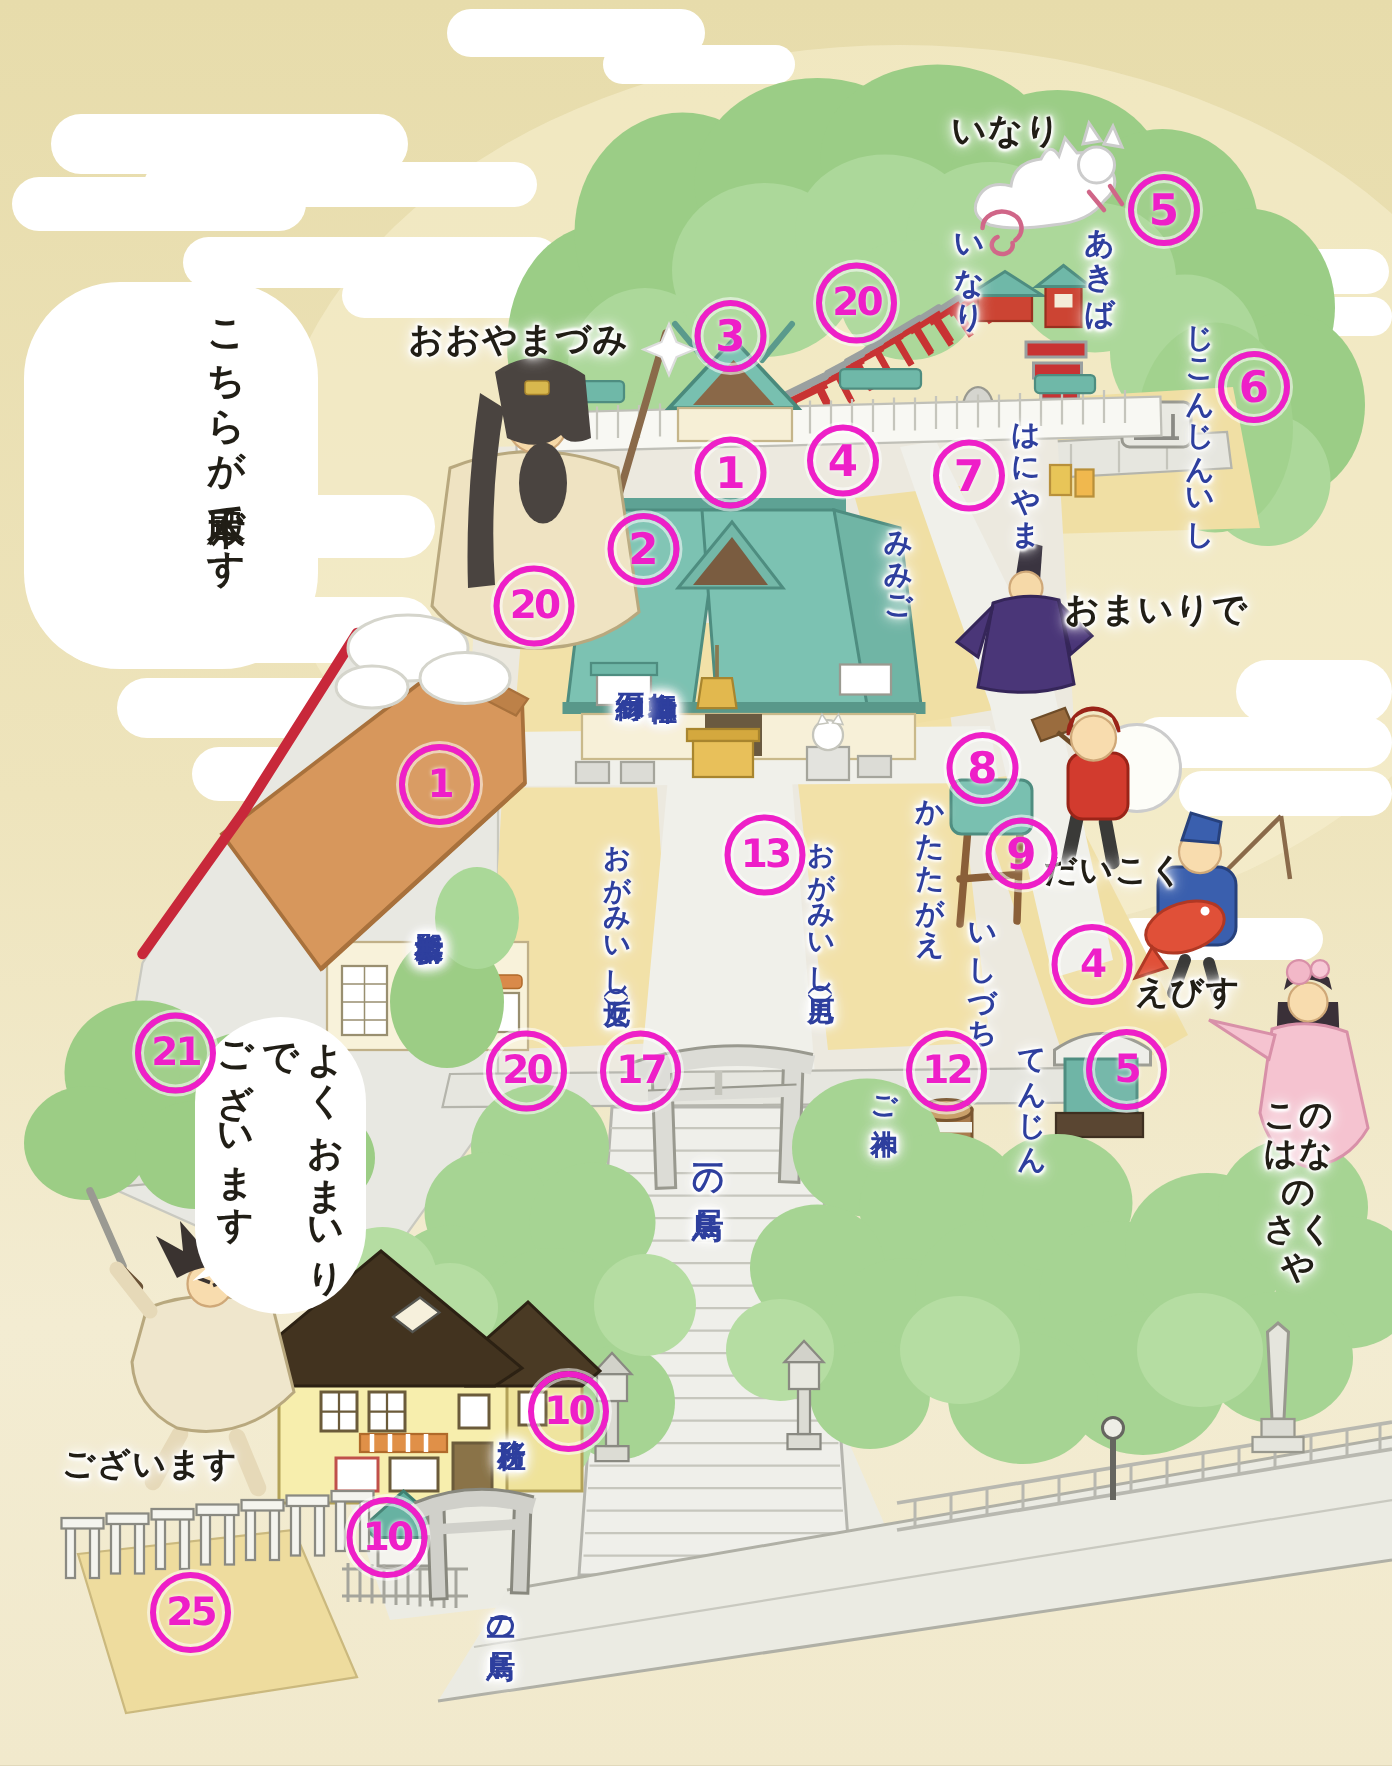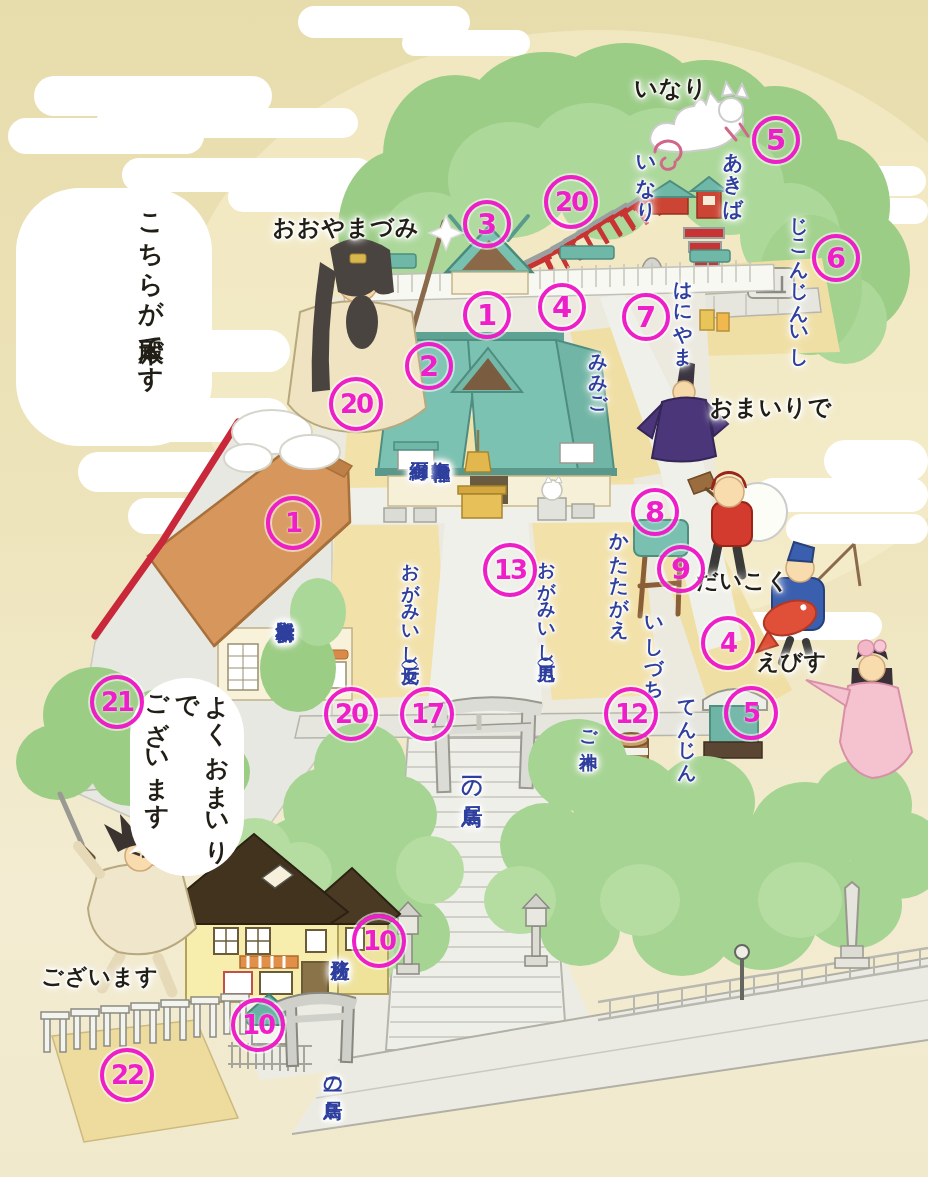--- a/index.html
+++ b/index.html
@@ -493,20 +493,22 @@
       <div class="label h black" style="--x: 743px; --y: 581px; --size: 22px;">だいこく</div>
       <div class="label h black" style="--x: 792px; --y: 662px; --size: 22px;">えびす</div>
       <div class="label v blue" style="--x: 588px; --y: 728px; --size: 18px;">ご神木</div>
       <div class="label v blue" style="--x: 410px; --y: 602px; --size: 18px;">おがみいし（女厄）</div>
       <div class="label v blue" style="--x: 546px; --y: 600px; --size: 18px;">おがみいし（男厄）</div>
       <div class="label v blue" style="--x: 285px; --y: 607px; --size: 19px;">祈禱参集殿</div>
       <div class="label v blue" style="--x: 472px; --y: 778px; --size: 21px;">一の鳥居</div>
       <div class="label v blue" style="--x: 340px; --y: 945px; --size: 19px;">社務所</div>
       <div class="label v blue" style="--x: 333px; --y: 1075px; --size: 19px;">二の鳥居</div>
       <div class="label h black" style="--x: 100px; --y: 977px; --size: 22px;">ございます</div>
+      <div class="label h black" style="--x: 866px; --y: 795px; --size: 22px;">このはなの
+さくや</div>
     </div>
 
   <div class="layer">
 
   <div class="marker" style="--x: 487px; --y: 315px;">1</div>
       <div class="marker" style="--x: 429px; --y: 366px;">2</div>
       <div class="marker" style="--x: 487px; --y: 224px;">3</div>
       <div class="marker" style="--x: 562px; --y: 307px;">4</div>
       <div class="marker" style="--x: 776px; --y: 140px;">5</div>
       <div class="marker" style="--x: 836px; --y: 258px;">6</div>
@@ -518,16 +520,16 @@
       <div class="marker two" style="--x: 631px; --y: 714px;">12</div>
       <div class="marker two" style="--x: 510px; --y: 570px;">13</div>
       <div class="marker two" style="--x: 293px; --y: 523px;">1</div>
       <div class="marker two" style="--x: 379px; --y: 941px;">10</div>
       <div class="marker two" style="--x: 258px; --y: 1025px;">10</div>
       <div class="marker two" style="--x: 427px; --y: 714px;">17</div>
       <div class="marker two" style="--x: 351px; --y: 714px;">20</div>
       <div class="marker two" style="--x: 356px; --y: 404px;">20</div>
       <div class="marker two" style="--x: 571px; --y: 202px;">20</div>
       <div class="marker two" style="--x: 117px; --y: 702px;">21</div>
-      <div class="marker two" style="--x: 127px; --y: 1075px;">22</div>
+      <div class="marker two" style="--x: 127px; --y: 1075px;">25</div>
     </div>
 
 </div>
 
 </body></html>

